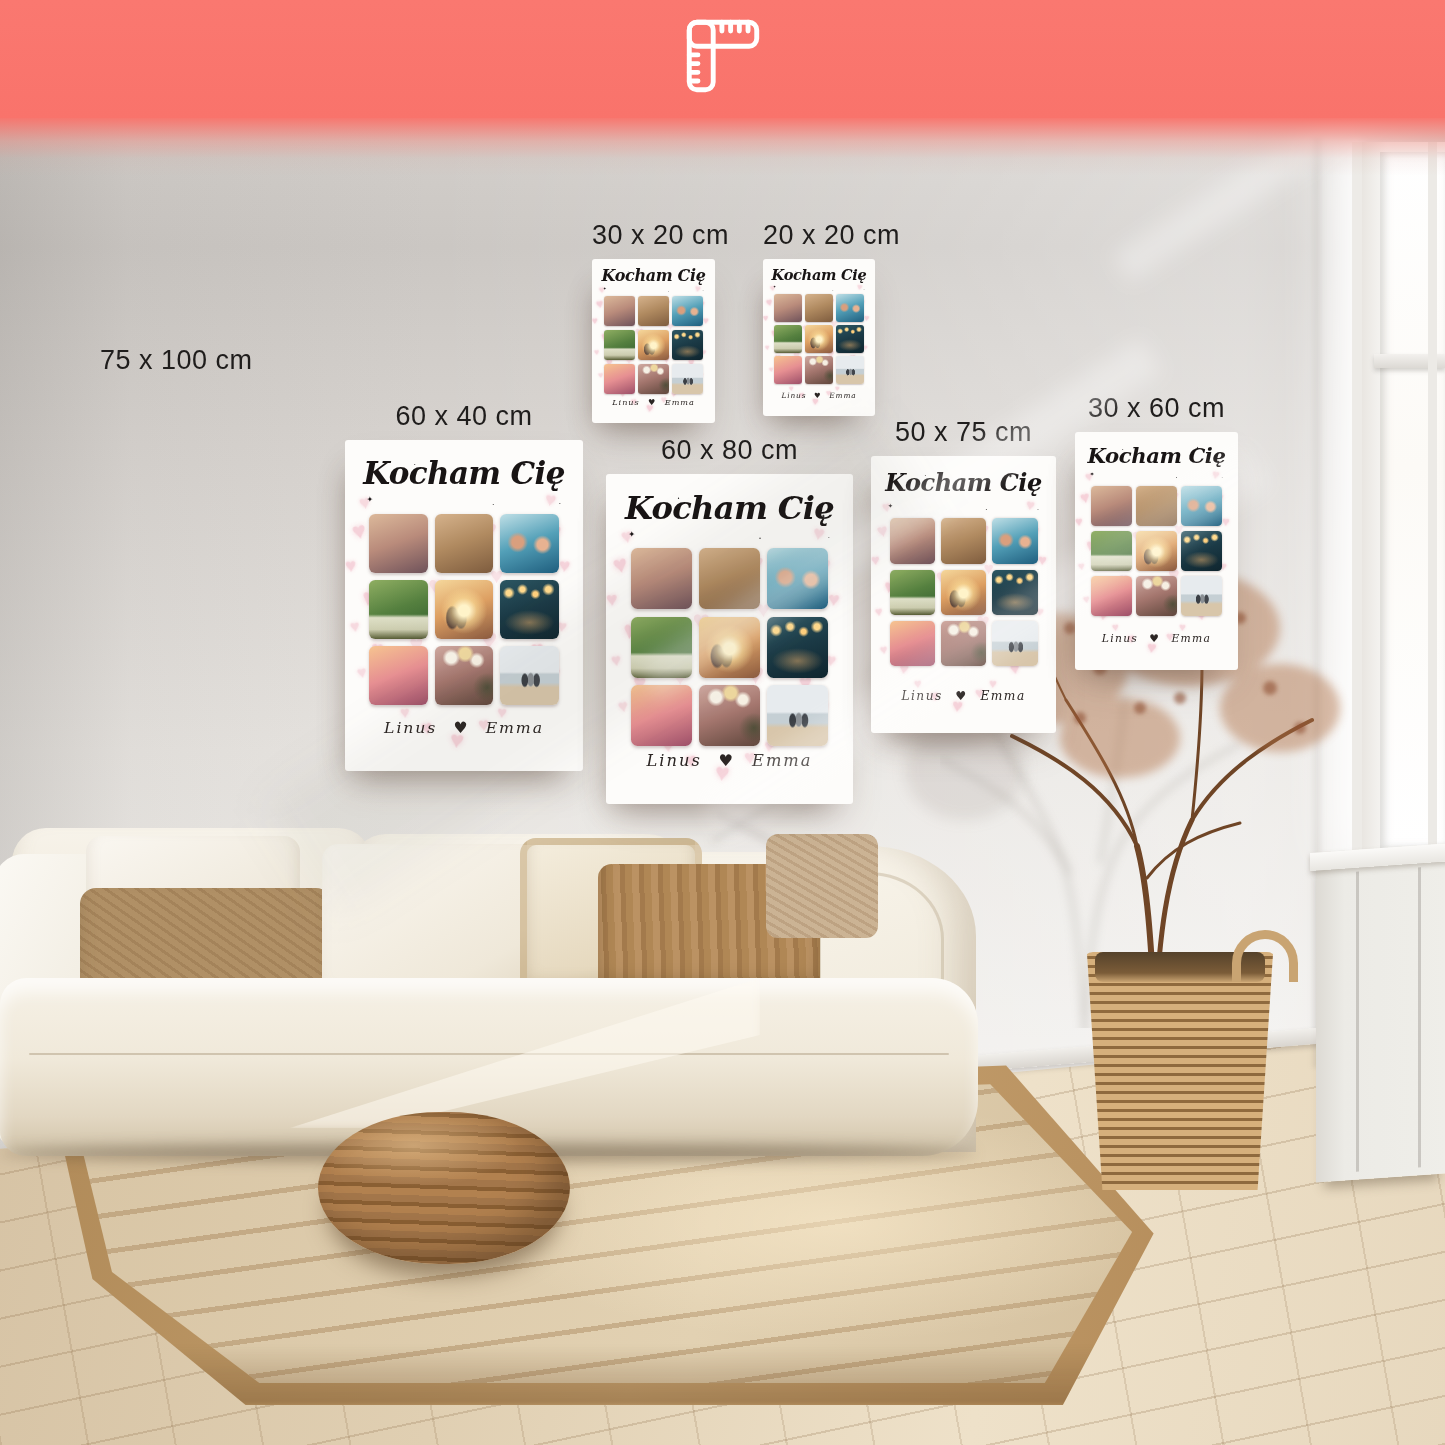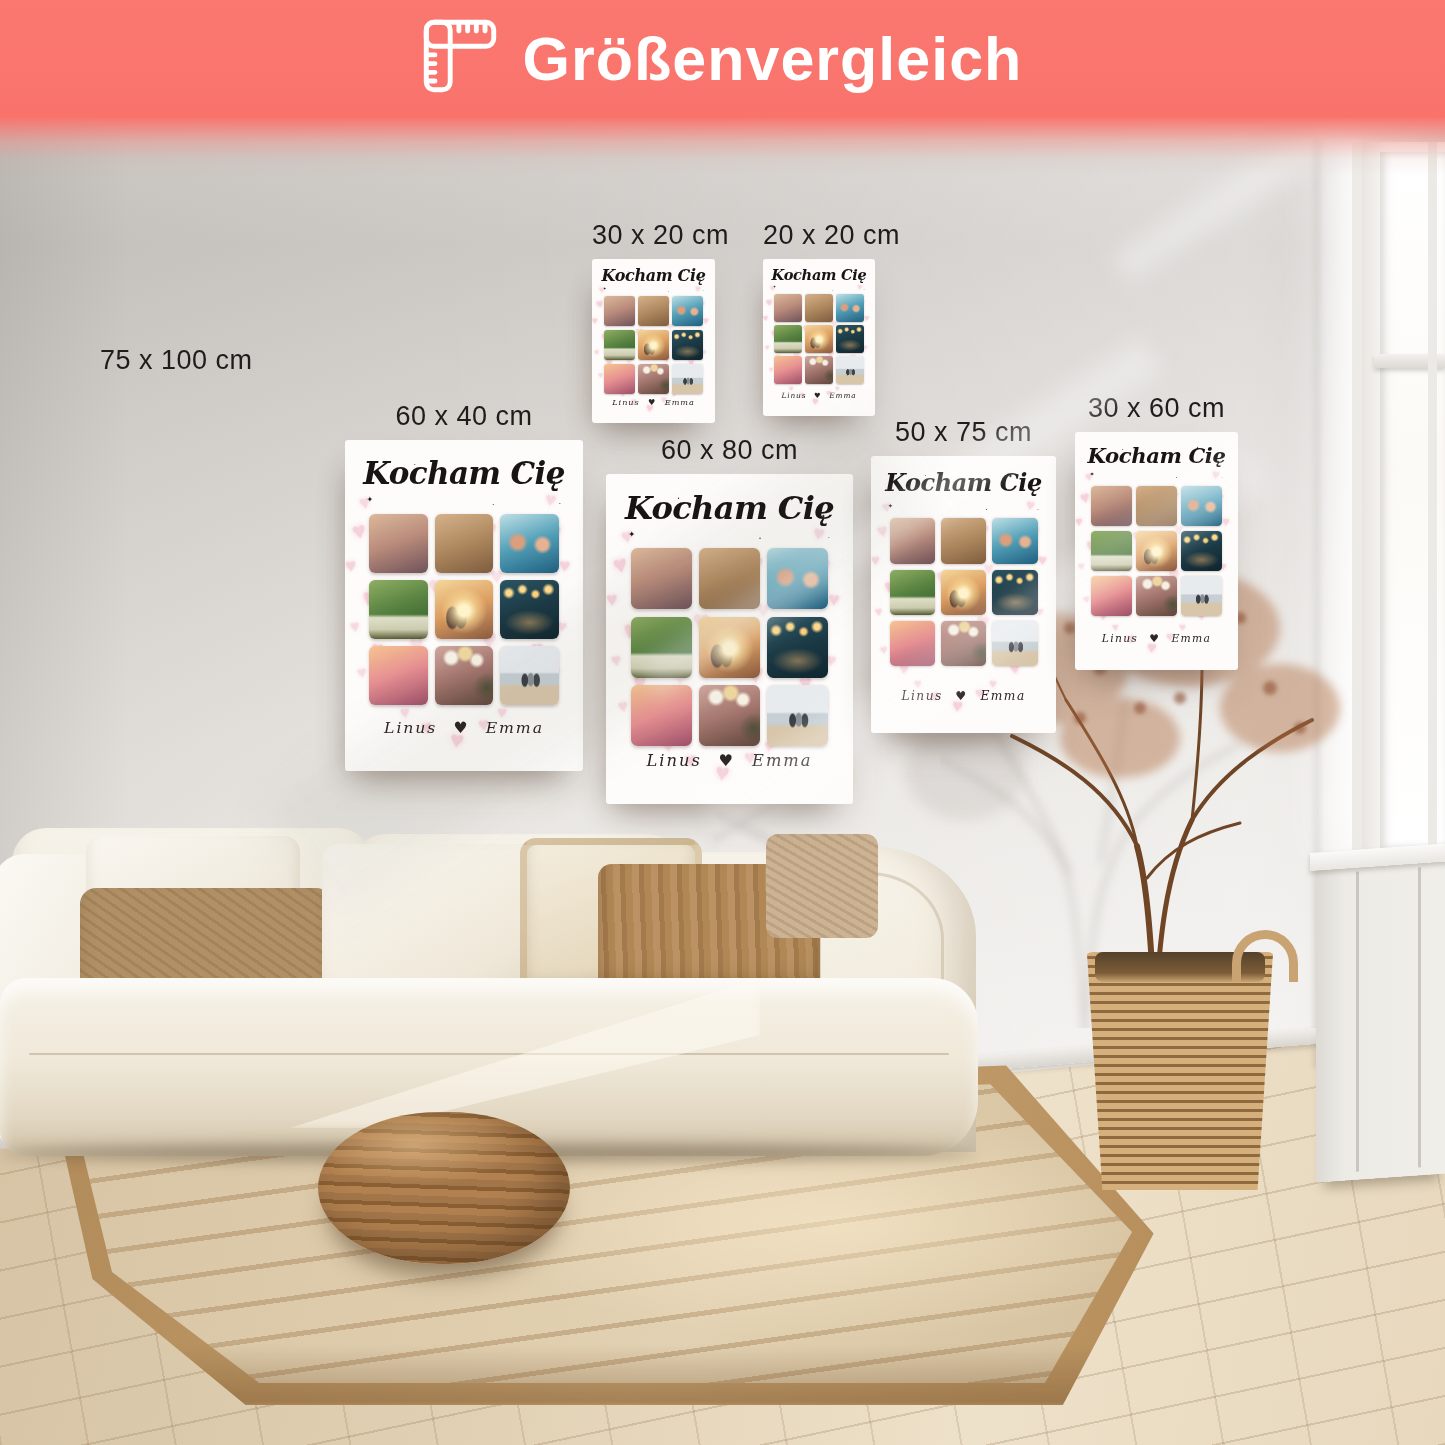--- a/index.html
+++ b/index.html
@@ -594,17 +594,16 @@
 
   <header class="header">
     <svg class="ruler-icon" viewBox="0 0 68 68">
       <g fill="none" stroke="#ffffff" stroke-width="4.5" stroke-linecap="round" stroke-linejoin="round">
         <rect x="3" y="3" width="62" height="22" rx="7"></rect>
         <rect x="3" y="3" width="22" height="62" rx="7"></rect>
         <path d="M33 3 v8 M41 3 v8 M49 3 v8 M57 3 v8"></path>
         <path d="M3 33 h8 M3 41 h8 M3 49 h8 M3 57 h8"></path>
       </g>
     </svg>
-    <h1>Größenvergleich</h1>
   </header>
   <div class="header-fade"></div>
 
 </div>
 
 </body></html>

